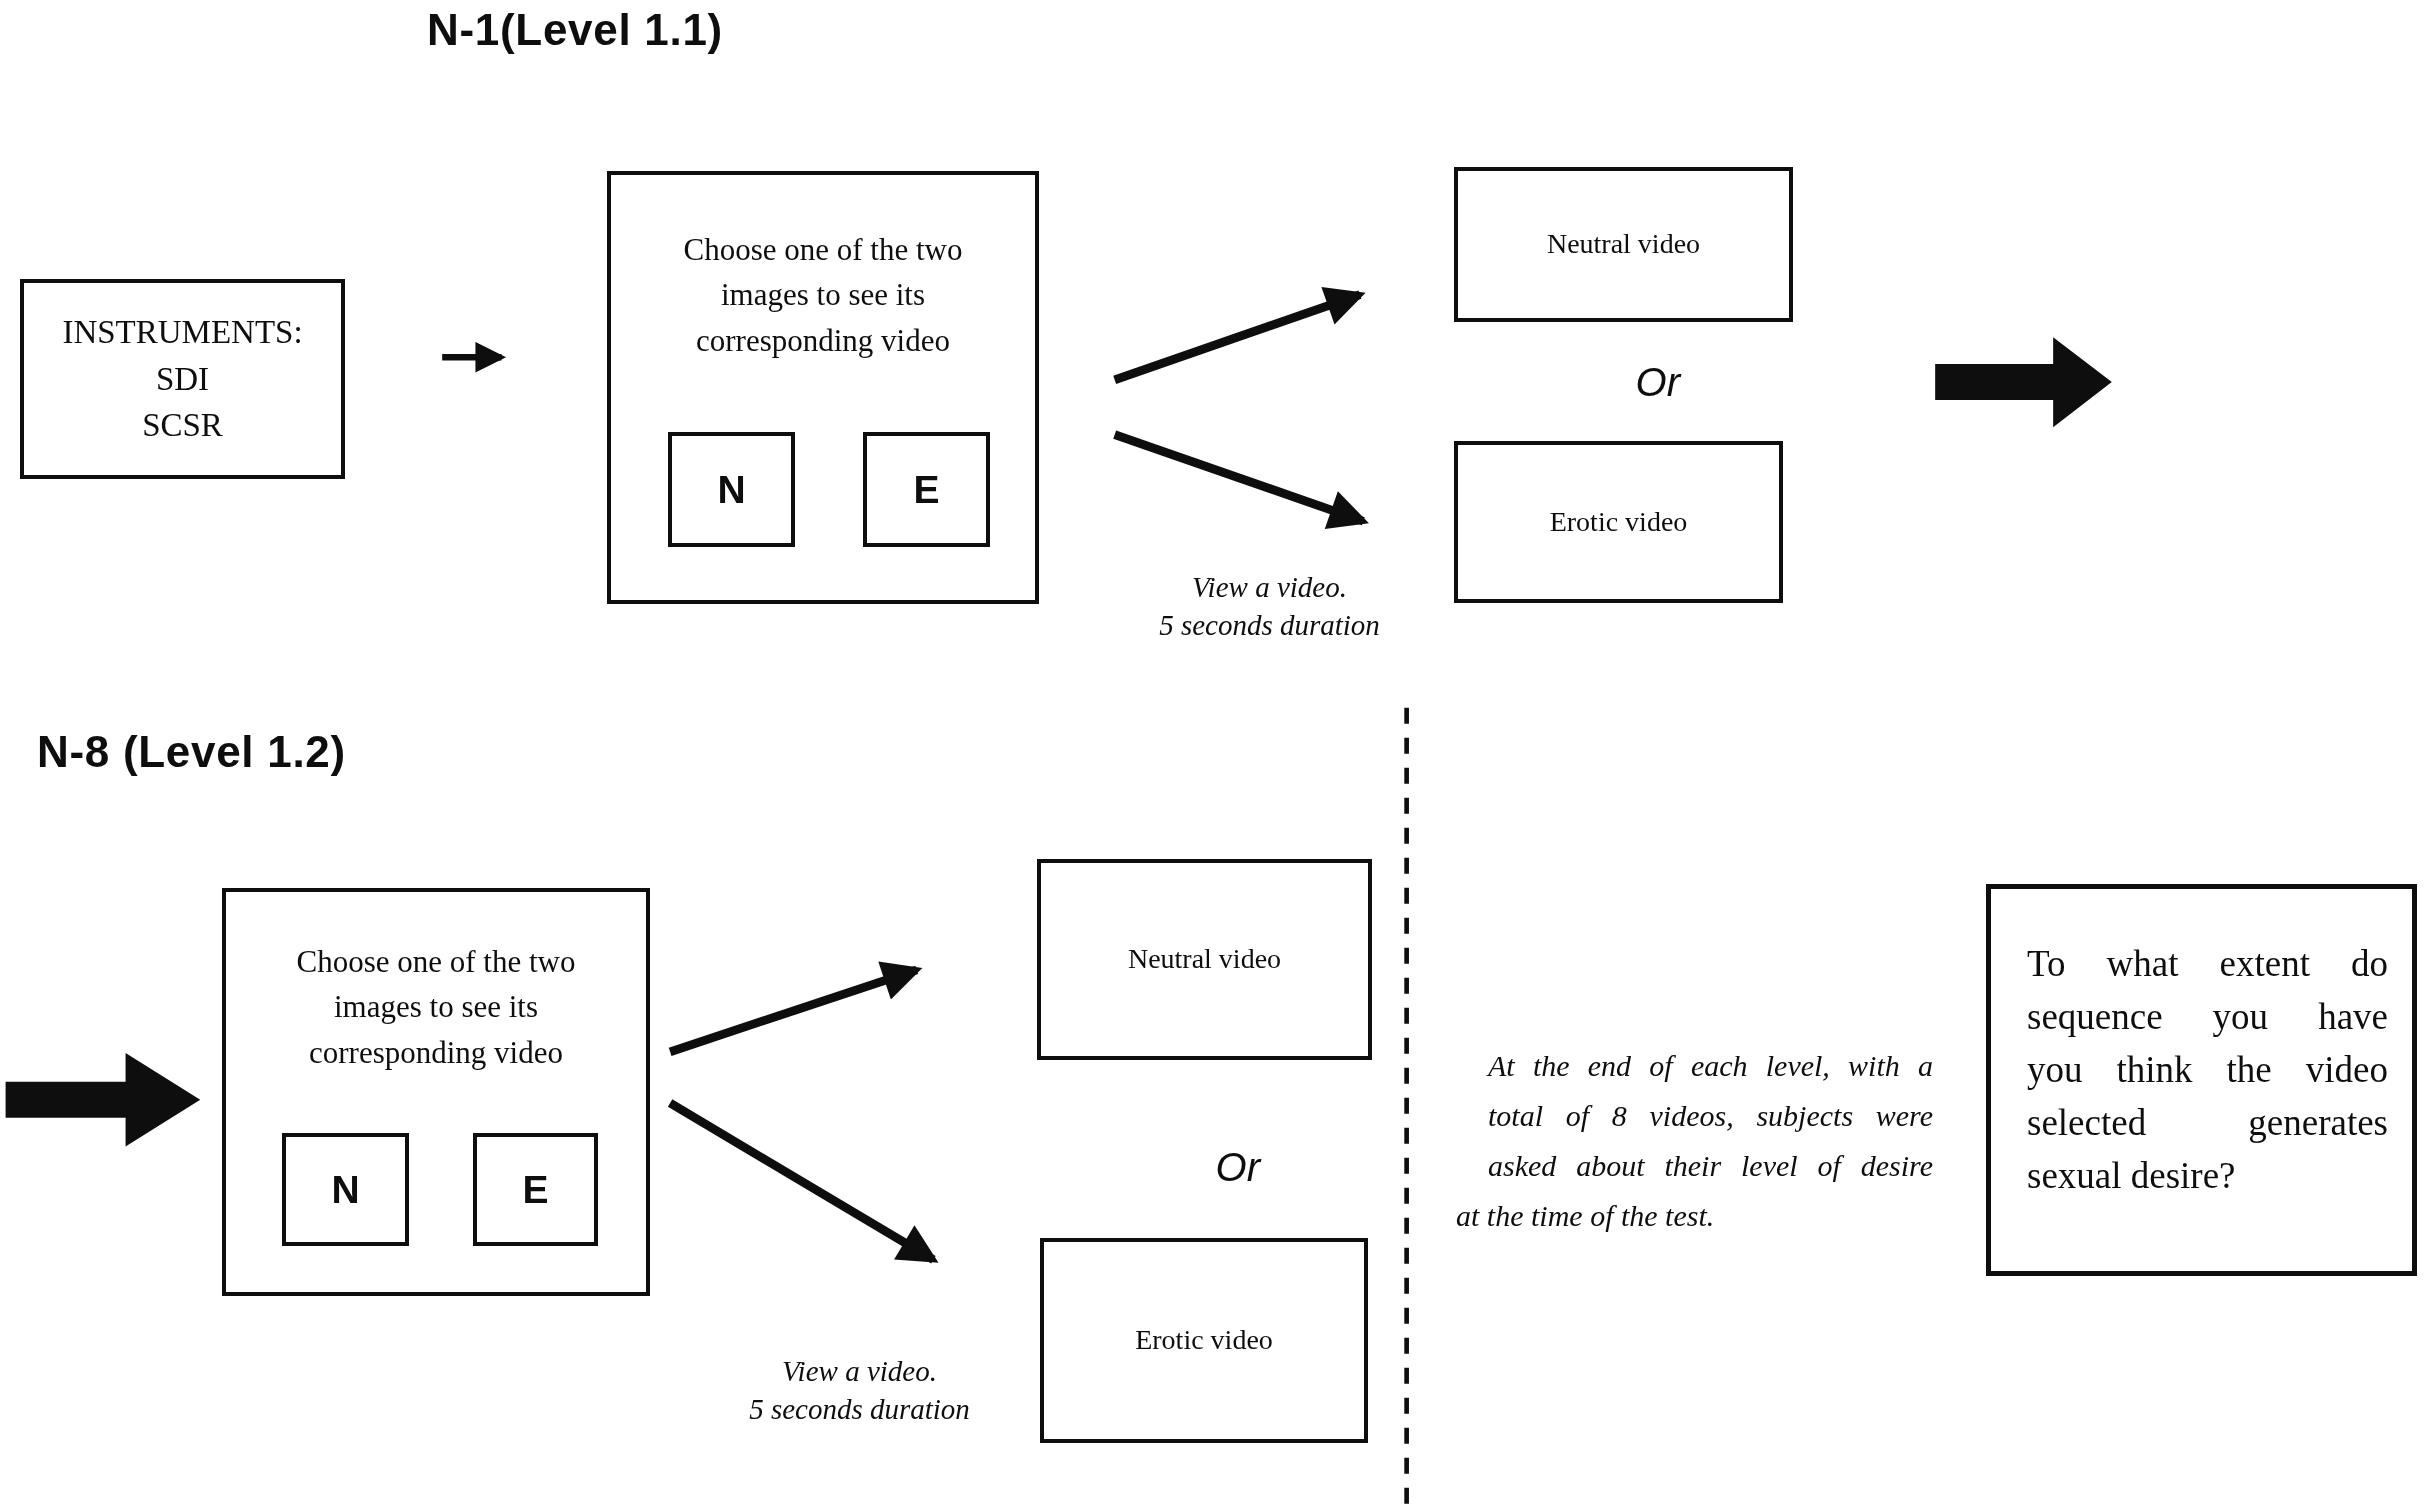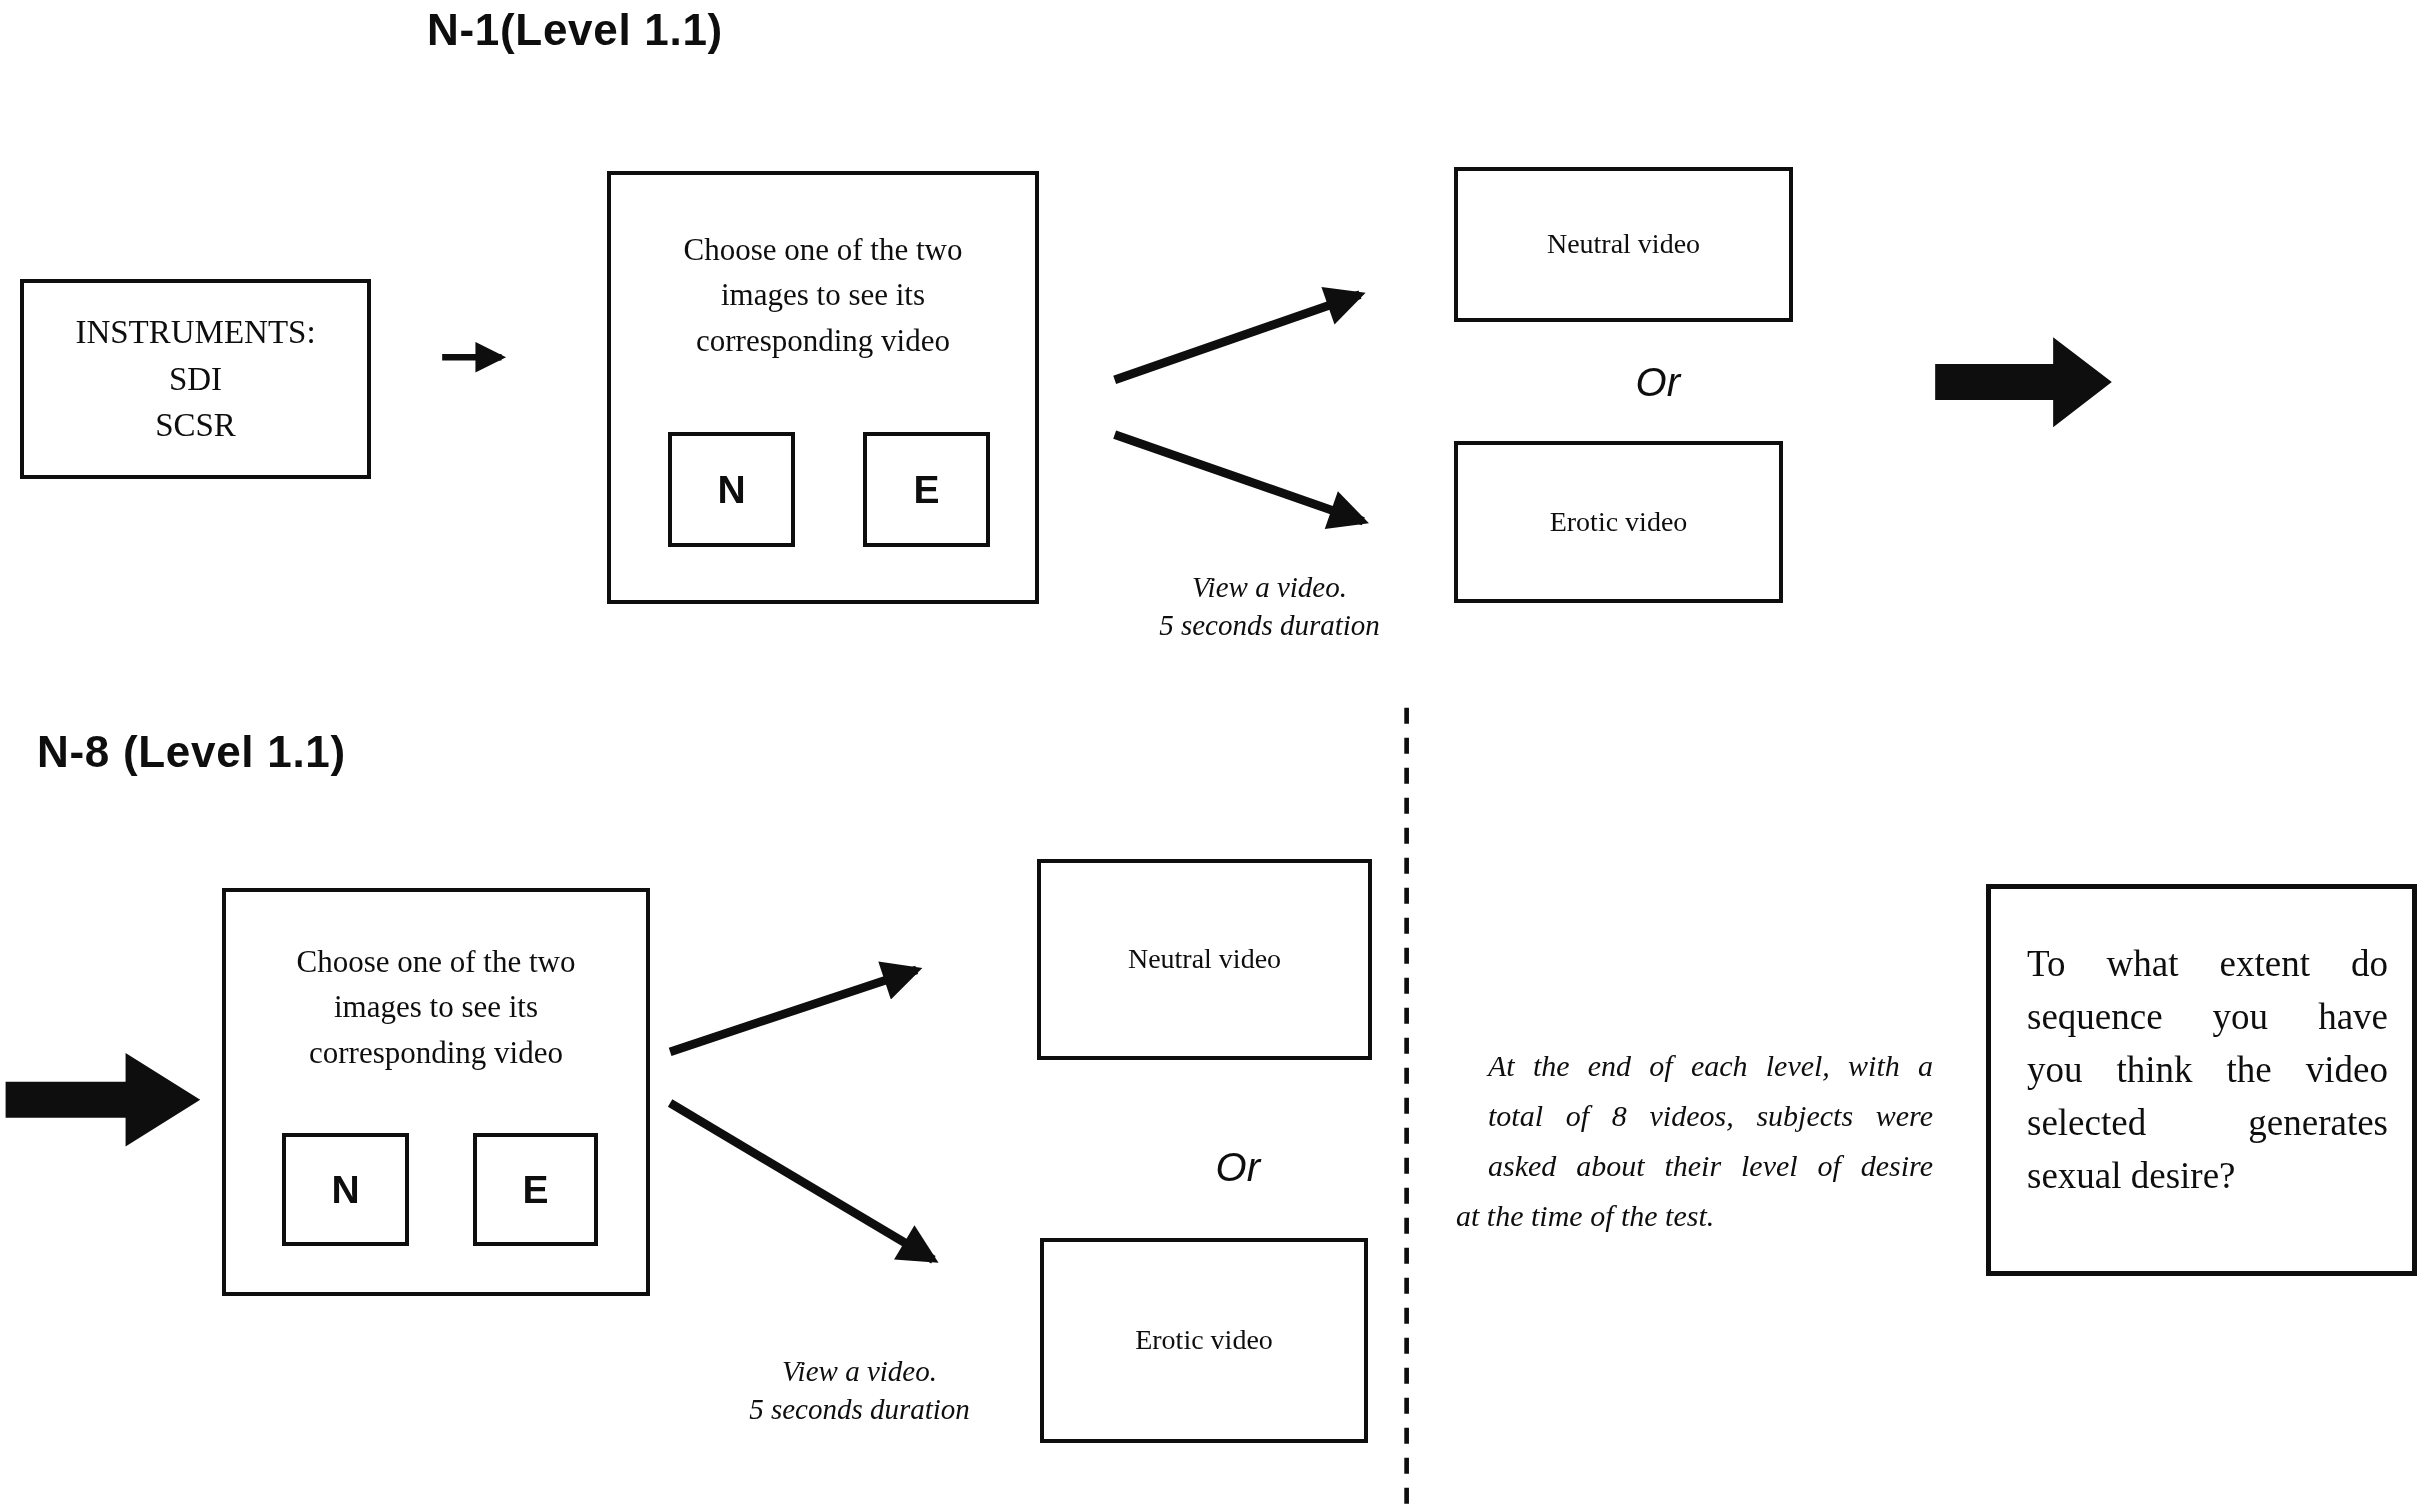--- a/index.html
+++ b/index.html
@@ -114,21 +114,21 @@
     pointer-events:none;
   }
 </style>
 </head>
 <body>
 
 <div id="canvas">
 
   <div class="abs level-title" style="left:427px;top:5.3px;">N-1(Level 1.1)</div>
 
-  <div class="box instr-box" style="left:20px;top:279px;width:351px;height:200px;">
+  <div class="box instr-box" style="left:20px;top:279px;width:325px;height:200px;">
     <div>INSTRUMENTS:</div>
     <div>SDI</div>
     <div>SCSR</div>
   </div>
 
   <div class="box choose-box" style="left:607px;top:171px;width:432px;height:433px;">
     <div class="choose-text">
       <div>Choose one of the two</div>
       <div>images to see its</div>
       <div>corresponding video</div>
@@ -149,21 +149,21 @@
 
   <div class="box video-box" style="left:1454px;top:441px;width:329px;height:162px;border-width:4px;">
     <span>Erotic video</span>
   </div>
 
   <div class="caption" style="left:1116px;top:568px;width:307px;">
     <div>View a video.</div>
     <div>5 seconds duration</div>
   </div>
 
-  <div class="abs level-title" style="left:37px;top:727px;">N-8 (Level 1.1)</div>
+  <div class="abs level-title" style="left:37px;top:727px;">N-8 (Level 1.2)</div>
 
   <div class="box choose-box" style="left:222px;top:888px;width:428px;height:408px;">
     <div class="choose-text" style="margin-top:47px;">
       <div>Choose one of the two</div>
       <div>images to see its</div>
       <div>corresponding video</div>
     </div>
     <div class="key-box" style="left:56px;top:241px;width:127px;height:113px;">
       <span>N</span>
     </div>

